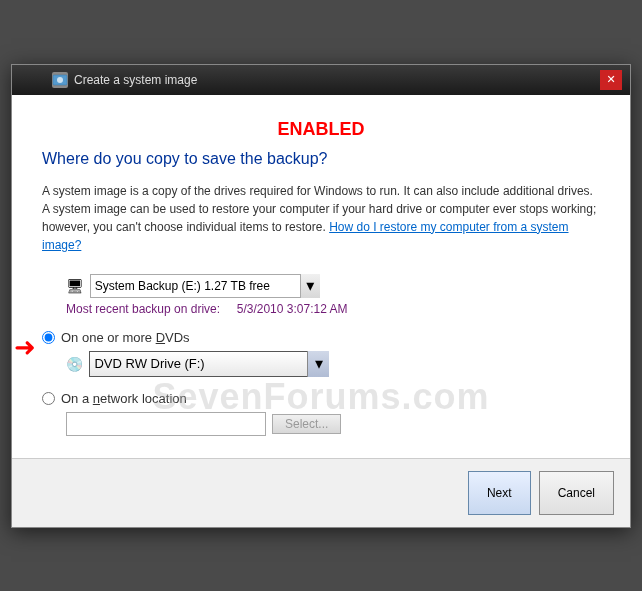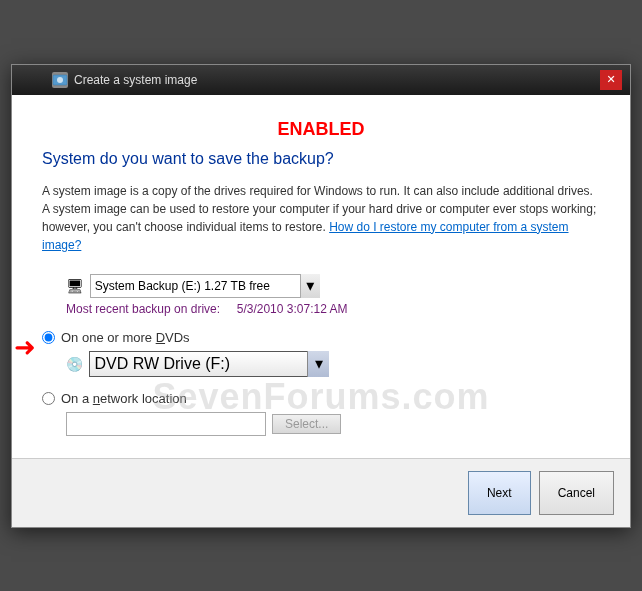--- a/index.html
+++ b/index.html
@@ -187,21 +187,21 @@
       letter-spacing: 1px;
     }
     .dvd-select-wrapper {
       position: relative;
       display: inline-flex;
       align-items: center;
     }
     .dvd-select-wrapper select {
       width: 240px;
       height: 26px;
-      font-size: 16px;
+      font-size: 13px;
       border: 1px solid #555;
       background: linear-gradient(to bottom, #fff, #e8e8e8);
       padding: 0 4px;
       cursor: pointer;
       -webkit-appearance: none;
       appearance: none;
       padding-right: 20px;
     }
     .dvd-dropdown-arrow {
       position: absolute;
@@ -263,21 +263,21 @@
       </div>
       <span class="title-bar-title">Create a system image</span>
     </div>
     <div class="title-bar-buttons">
       <button class="title-btn">✕</button>
     </div>
   </div>
 
   <div class="content">
     <div class="enabled-text">ENABLED</div>
-    <div class="page-title">System do you want to save the backup?</div>
+    <div class="page-title">Where do you copy to save the backup?</div>
 
     <div class="description">
       <span>A system image is a copy of the drives required for Windows to run. It can also include additional drives. A system image can be used to restore your computer if your hard drive or computer ever stops working; however, you can't choose individual items to restore.</span>
       <a>How do I restore my computer from a system image?</a>
     </div>
 
     <div class="option-section">
       <div class="dropdown-row">
         <span style="font-size:14px;">🖥</span>
         <div class="hd-select-wrapper">

